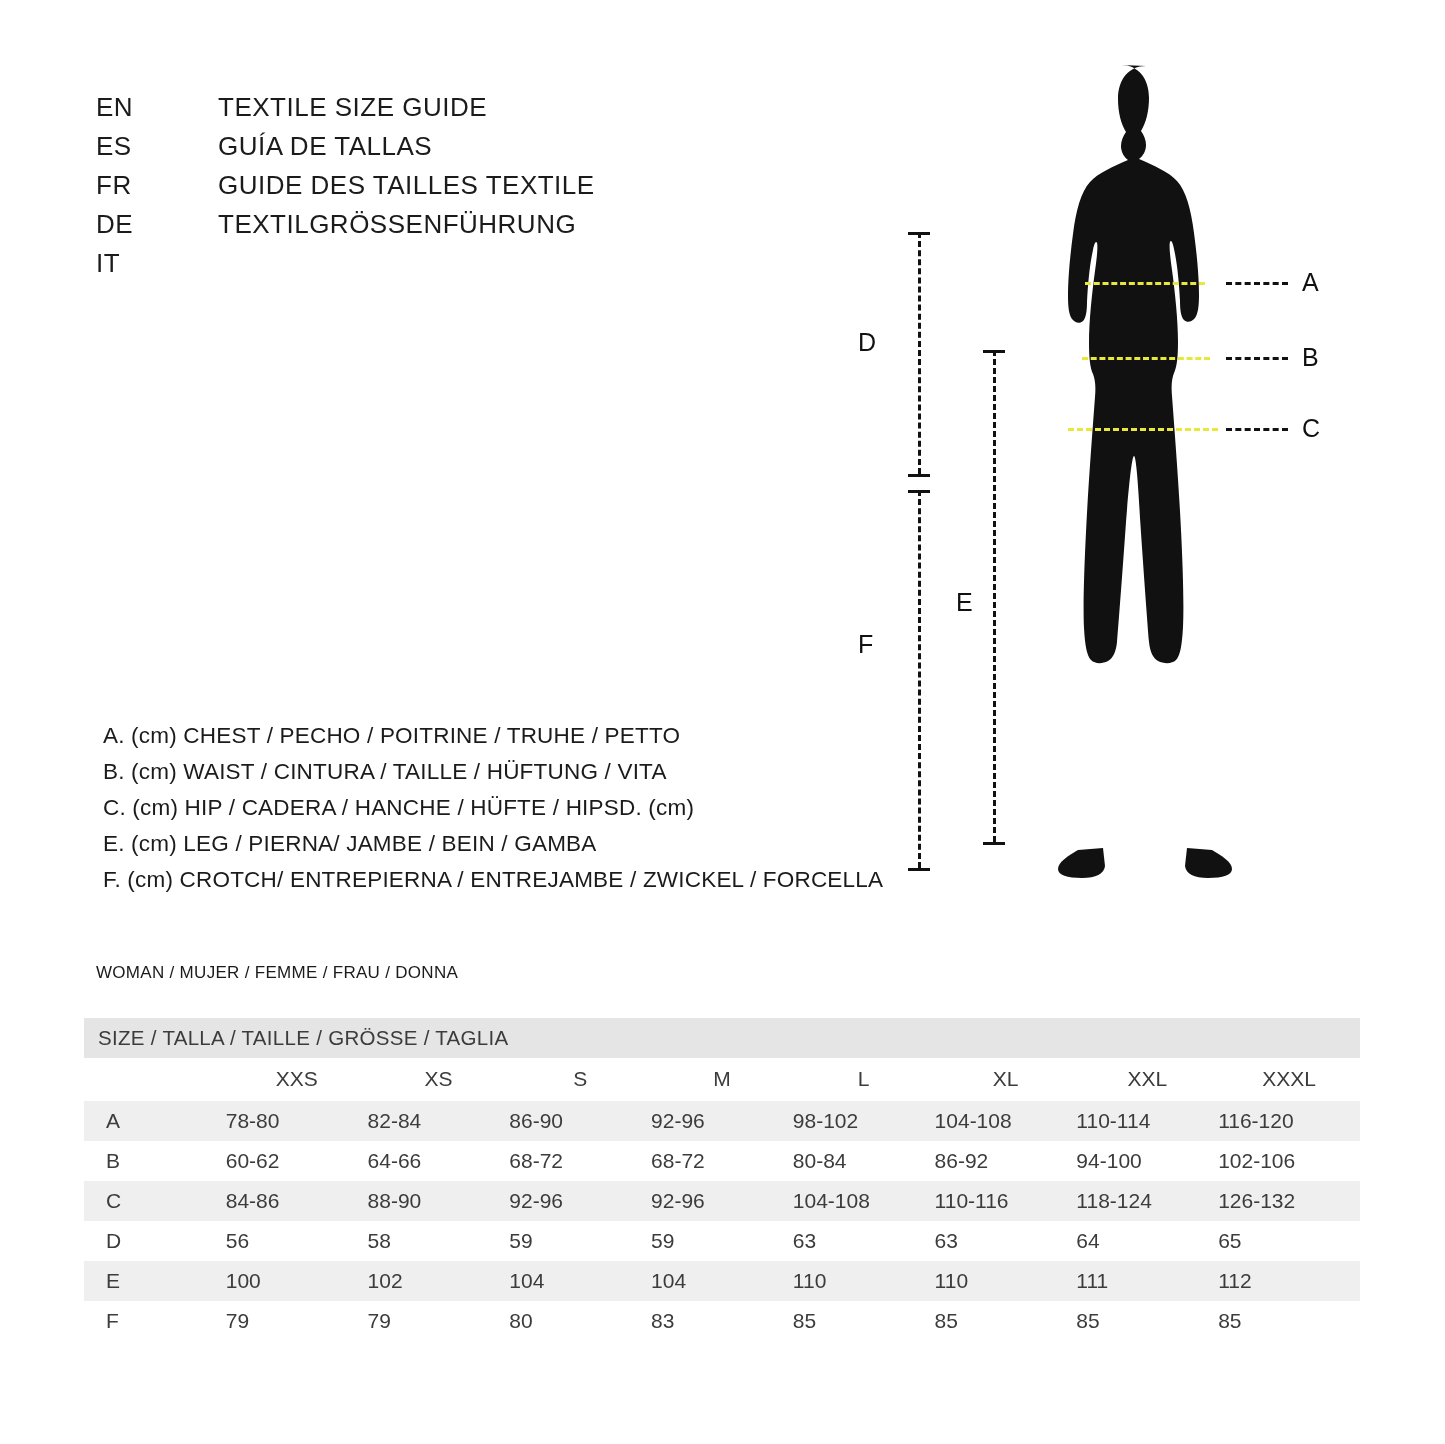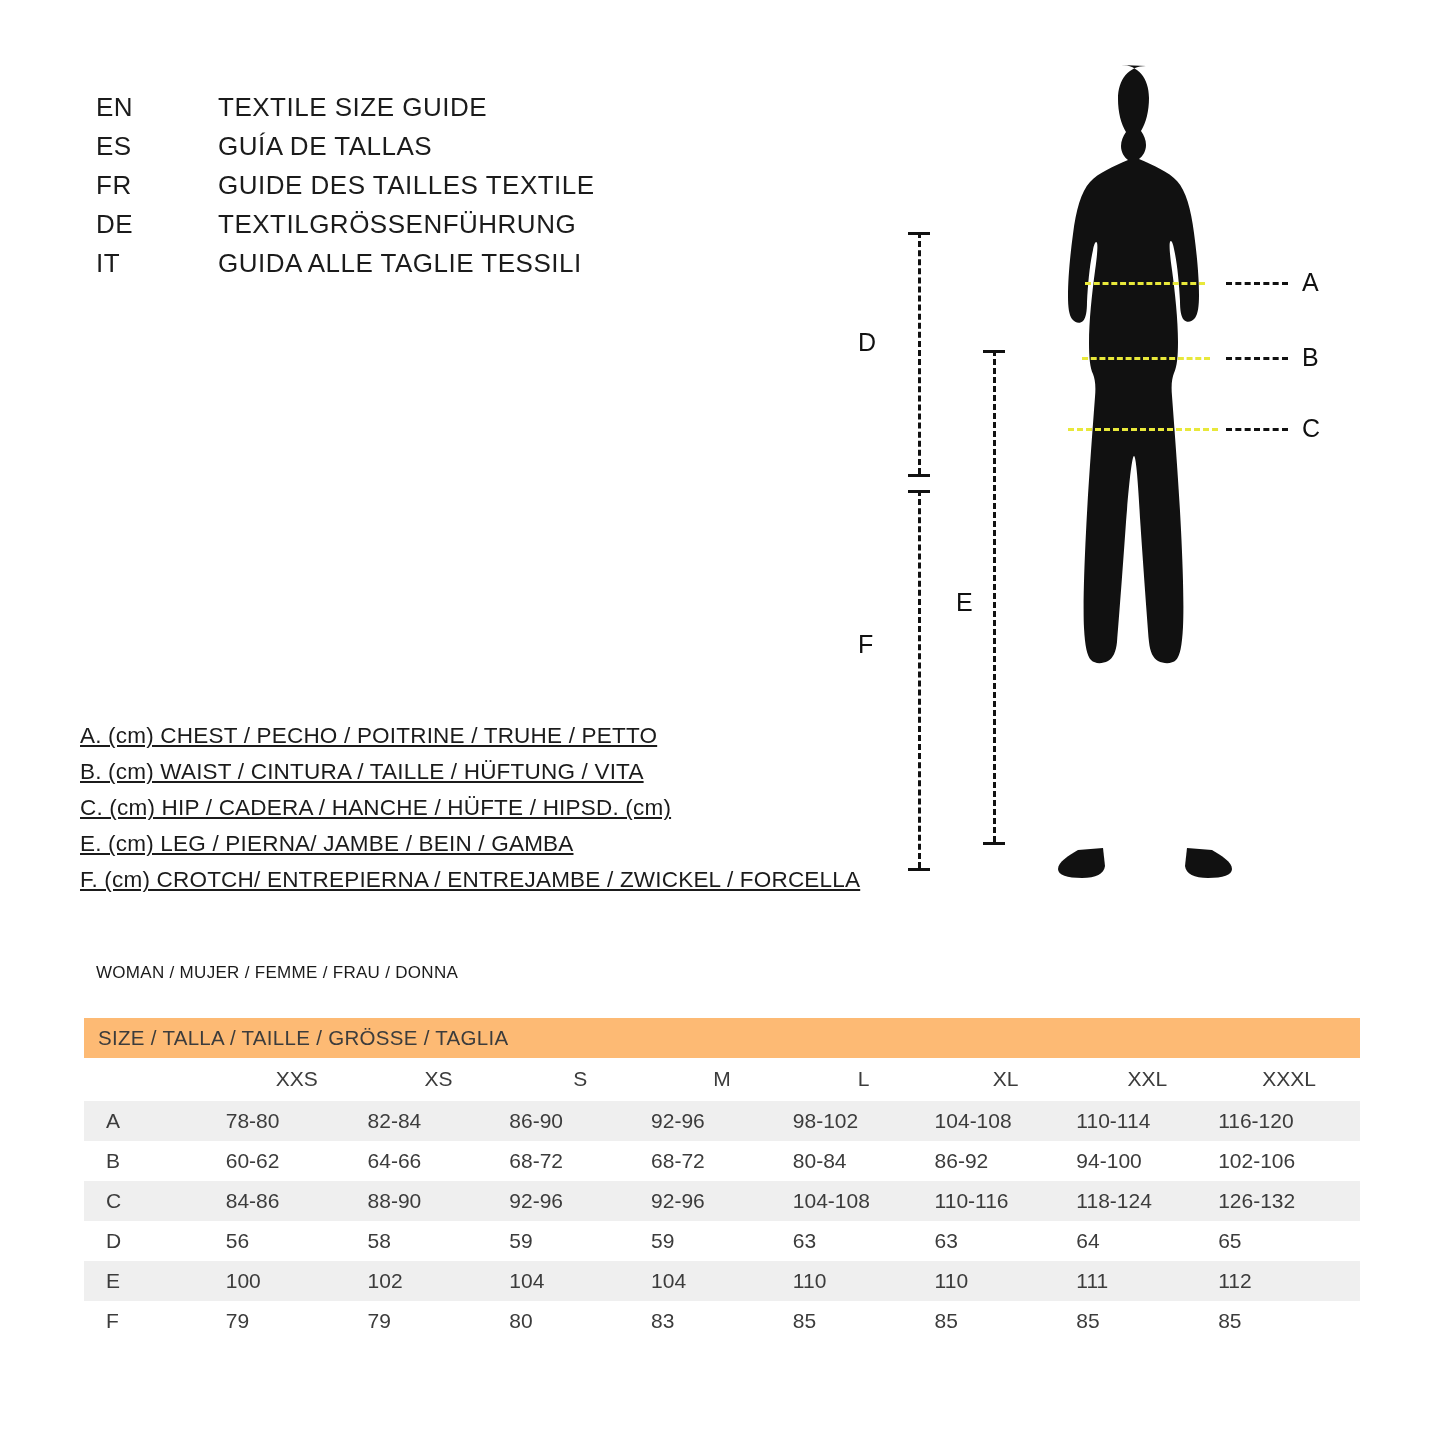--- a/index.html
+++ b/index.html
@@ -12,21 +12,21 @@
   }
   .page { position: relative; width: 1445px; height: 1444px; overflow: hidden; }
 
   
   .titles { position: absolute; left: 96px; top: 92px; }
   .title-row { display: flex; align-items: flex-start; height: 39px; }
   .title-lang { width: 90px; font-size: 26px; letter-spacing: .5px; }
   .title-text { font-size: 26px; letter-spacing: .5px; white-space: nowrap; margin-left: 32px; }
 
   
-  .legend { position: absolute; left: 80px; top: 723px; text-decoration: underline; }
+  .legend { position: absolute; left: 103px; top: 723px; }
   .legend-row { font-size: 22.5px; height: 36px; white-space: nowrap; letter-spacing: .2px; }
 
   .woman-label {
     position: absolute; left: 96px; top: 963px;
     font-size: 17px; letter-spacing: .3px; white-space: nowrap;
   }
 
   
   .figure-area { position: absolute; left: 820px; top: 50px; width: 560px; height: 870px; }
   .silhouette { position: absolute; left: 200px; top: 10px; }
@@ -34,21 +34,21 @@
   .measure-line { position: absolute; border-top: 3.5px dashed #e8e83a; }
   .leader { position: absolute; border-top: 3px dashed #111; }
   .vline { position: absolute; border-left: 3px dashed #111; }
   .cap { position: absolute; border-top: 3px solid #111; }
   .mk-letter { position: absolute; font-size: 25px; color: #111; }
 
   
   .table-wrap { position: absolute; left: 84px; top: 1018px; width: 1276px; }
   table { border-collapse: collapse; width: 1276px; table-layout: fixed; }
   thead.sizebar td {
-    background: #fdba74; color: #3c3c3c;
+    background: #e5e5e5; color: #3c3c3c;
     font-size: 20.5px; padding: 8px 14px; letter-spacing: .3px;
   }
   th.col-h {
     font-size: 21px; font-weight: normal; color: #3c3c3c;
     padding: 9px 0 10px 0; text-align: center; background: #ffffff;
   }
   th.rowlabel-h { background: #ffffff; }
   td.rowlabel {
     width: 86px; font-size: 21px; color: #3c3c3c;
     padding-left: 22px; text-align: left;
@@ -74,21 +74,20 @@
     <div class="title-row">
       <div class="title-lang">FR</div>
       <div class="title-text">GUIDE DES TAILLES TEXTILE</div>
     </div>
     <div class="title-row">
       <div class="title-lang">DE</div>
       <div class="title-text">TEXTILGRÖSSENFÜHRUNG</div>
     </div>
     <div class="title-row">
       <div class="title-lang">IT</div>
-      <div class="title-text">GUIDA ALLE TAGLIE TESSILI</div>
     </div>
   </div>
 
   <div class="legend">
     <div class="legend-row">A. (cm) CHEST / PECHO / POITRINE / TRUHE / PETTO</div>
     <div class="legend-row">B. (cm) WAIST / CINTURA / TAILLE / HÜFTUNG / VITA</div>
     <div class="legend-row">C. (cm) HIP / CADERA / HANCHE / HÜFTE / HIPSD. (cm)</div>
     <div class="legend-row">E. (cm) LEG / PIERNA/ JAMBE / BEIN / GAMBA</div>
     <div class="legend-row">F. (cm) CROTCH/ ENTREPIERNA / ENTREJAMBE / ZWICKEL / FORCELLA</div>
   </div>

